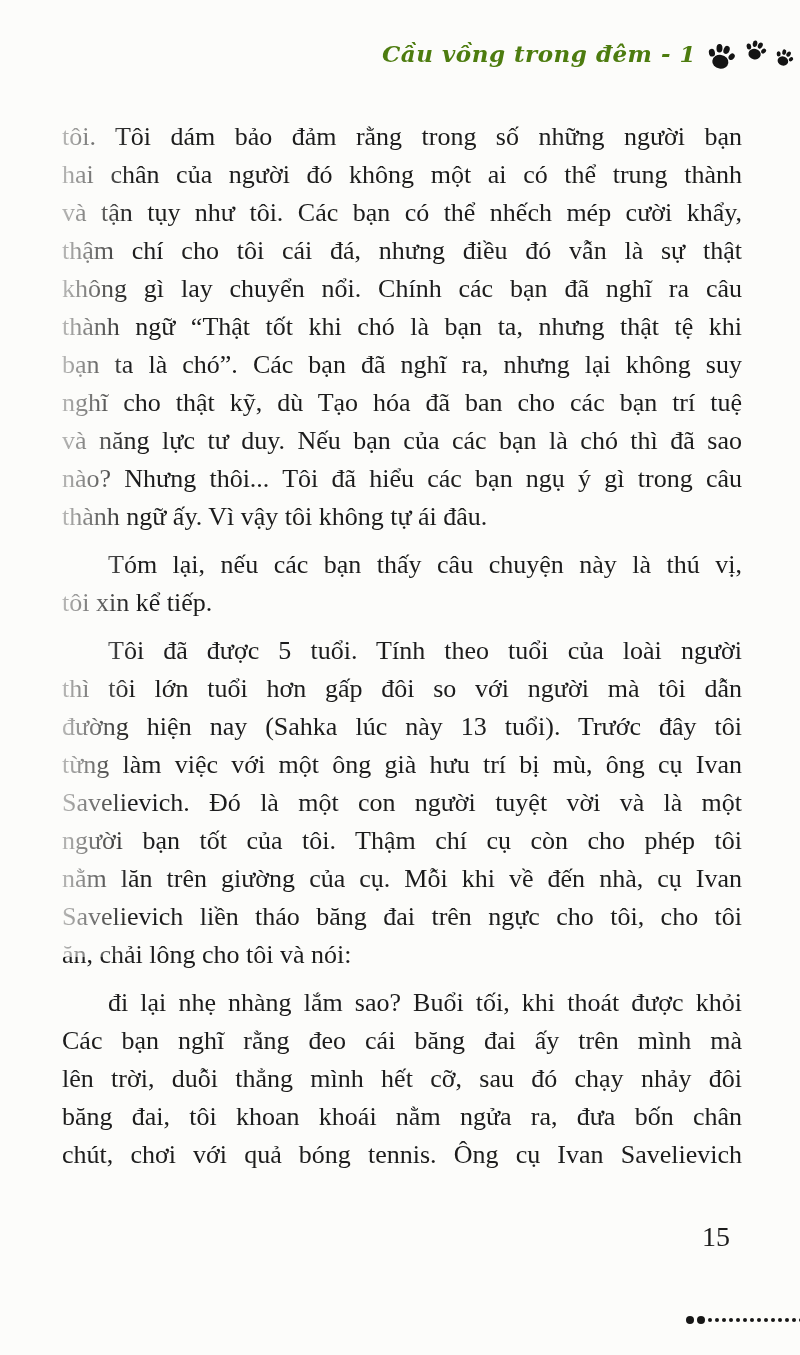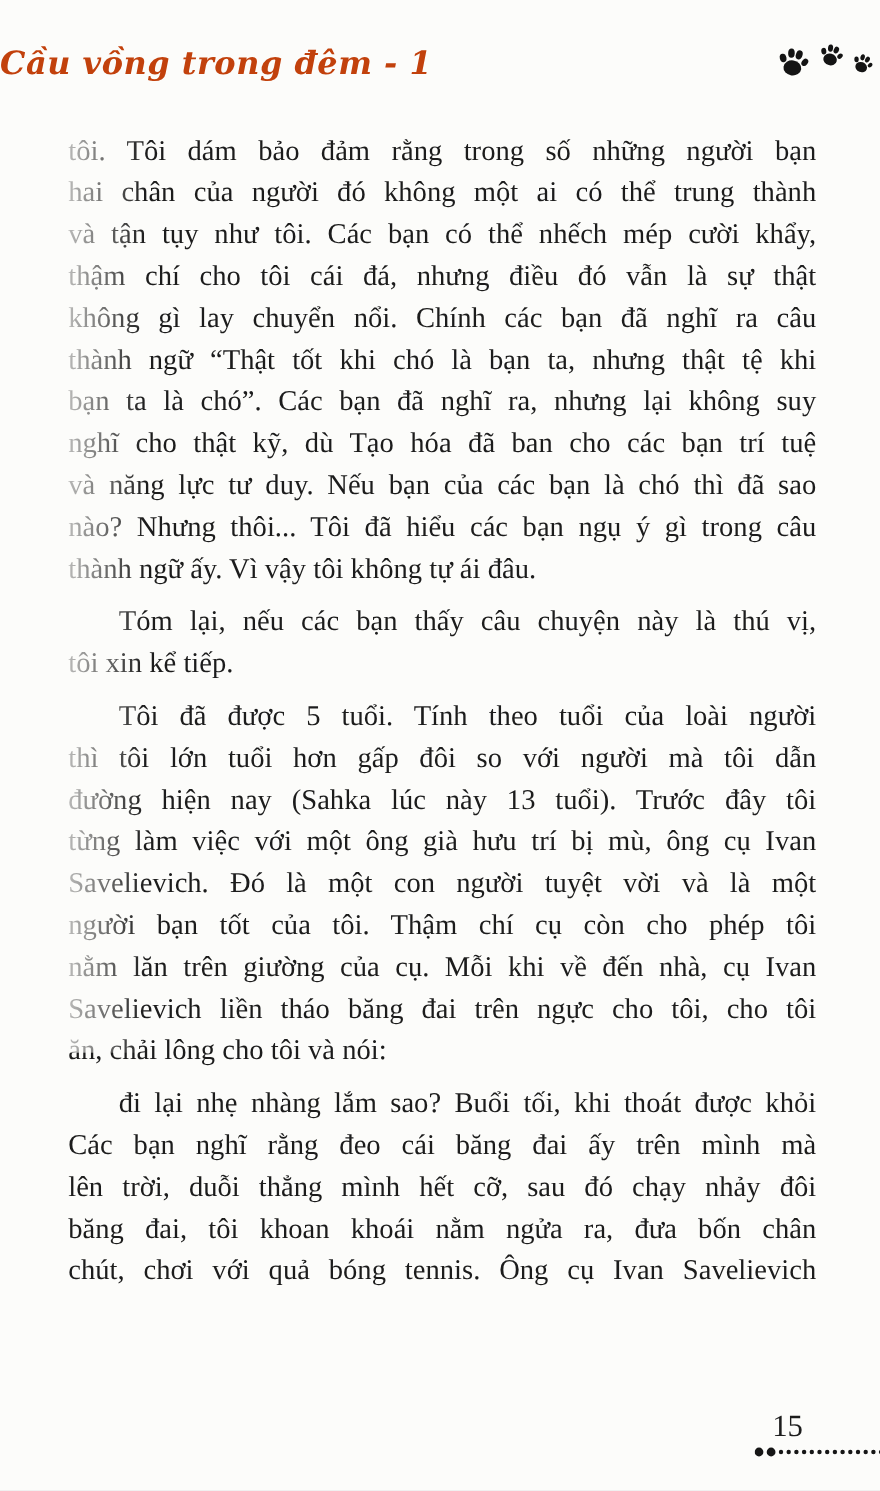--- a/index.html
+++ b/index.html
@@ -23,26 +23,27 @@
     top: 38px;
     left: 0;
     right: 0;
     height: 48px;
   }
   .chapter-title {
     position: absolute;
     top: 2px;
     left: 0;
     right: 104px;
+    text-align: right;
     font-family: "DejaVu Serif", serif;
     font-style: italic;
     font-weight: 700;
-    font-size: 29px;
+    font-size: 23px;
     letter-spacing: 0.5px;
-    color: #c2410c;
+    color: #4d7c0f;
     white-space: nowrap;
   }
   .paws {
     position: absolute;
     top: 0;
     right: 0;
     width: 100px;
     height: 48px;
   }
   .paw { position: absolute; }
@@ -75,21 +76,21 @@
     top: 112px;
     width: 78px;
     height: 845px;
     background: linear-gradient(to right, rgba(252,252,250,0.78), rgba(252,252,250,0));
     pointer-events: none;
   }
 
   
   .page-number {
     position: absolute;
-    top: 1281px;
+    top: 1221px;
     right: 70px;
     font-size: 28px;
     color: #1c1c1c;
   }
   .dotted-line {
     position: absolute;
     left: 686px;
     top: 1315px;
     width: 114px;
     height: 10px;

